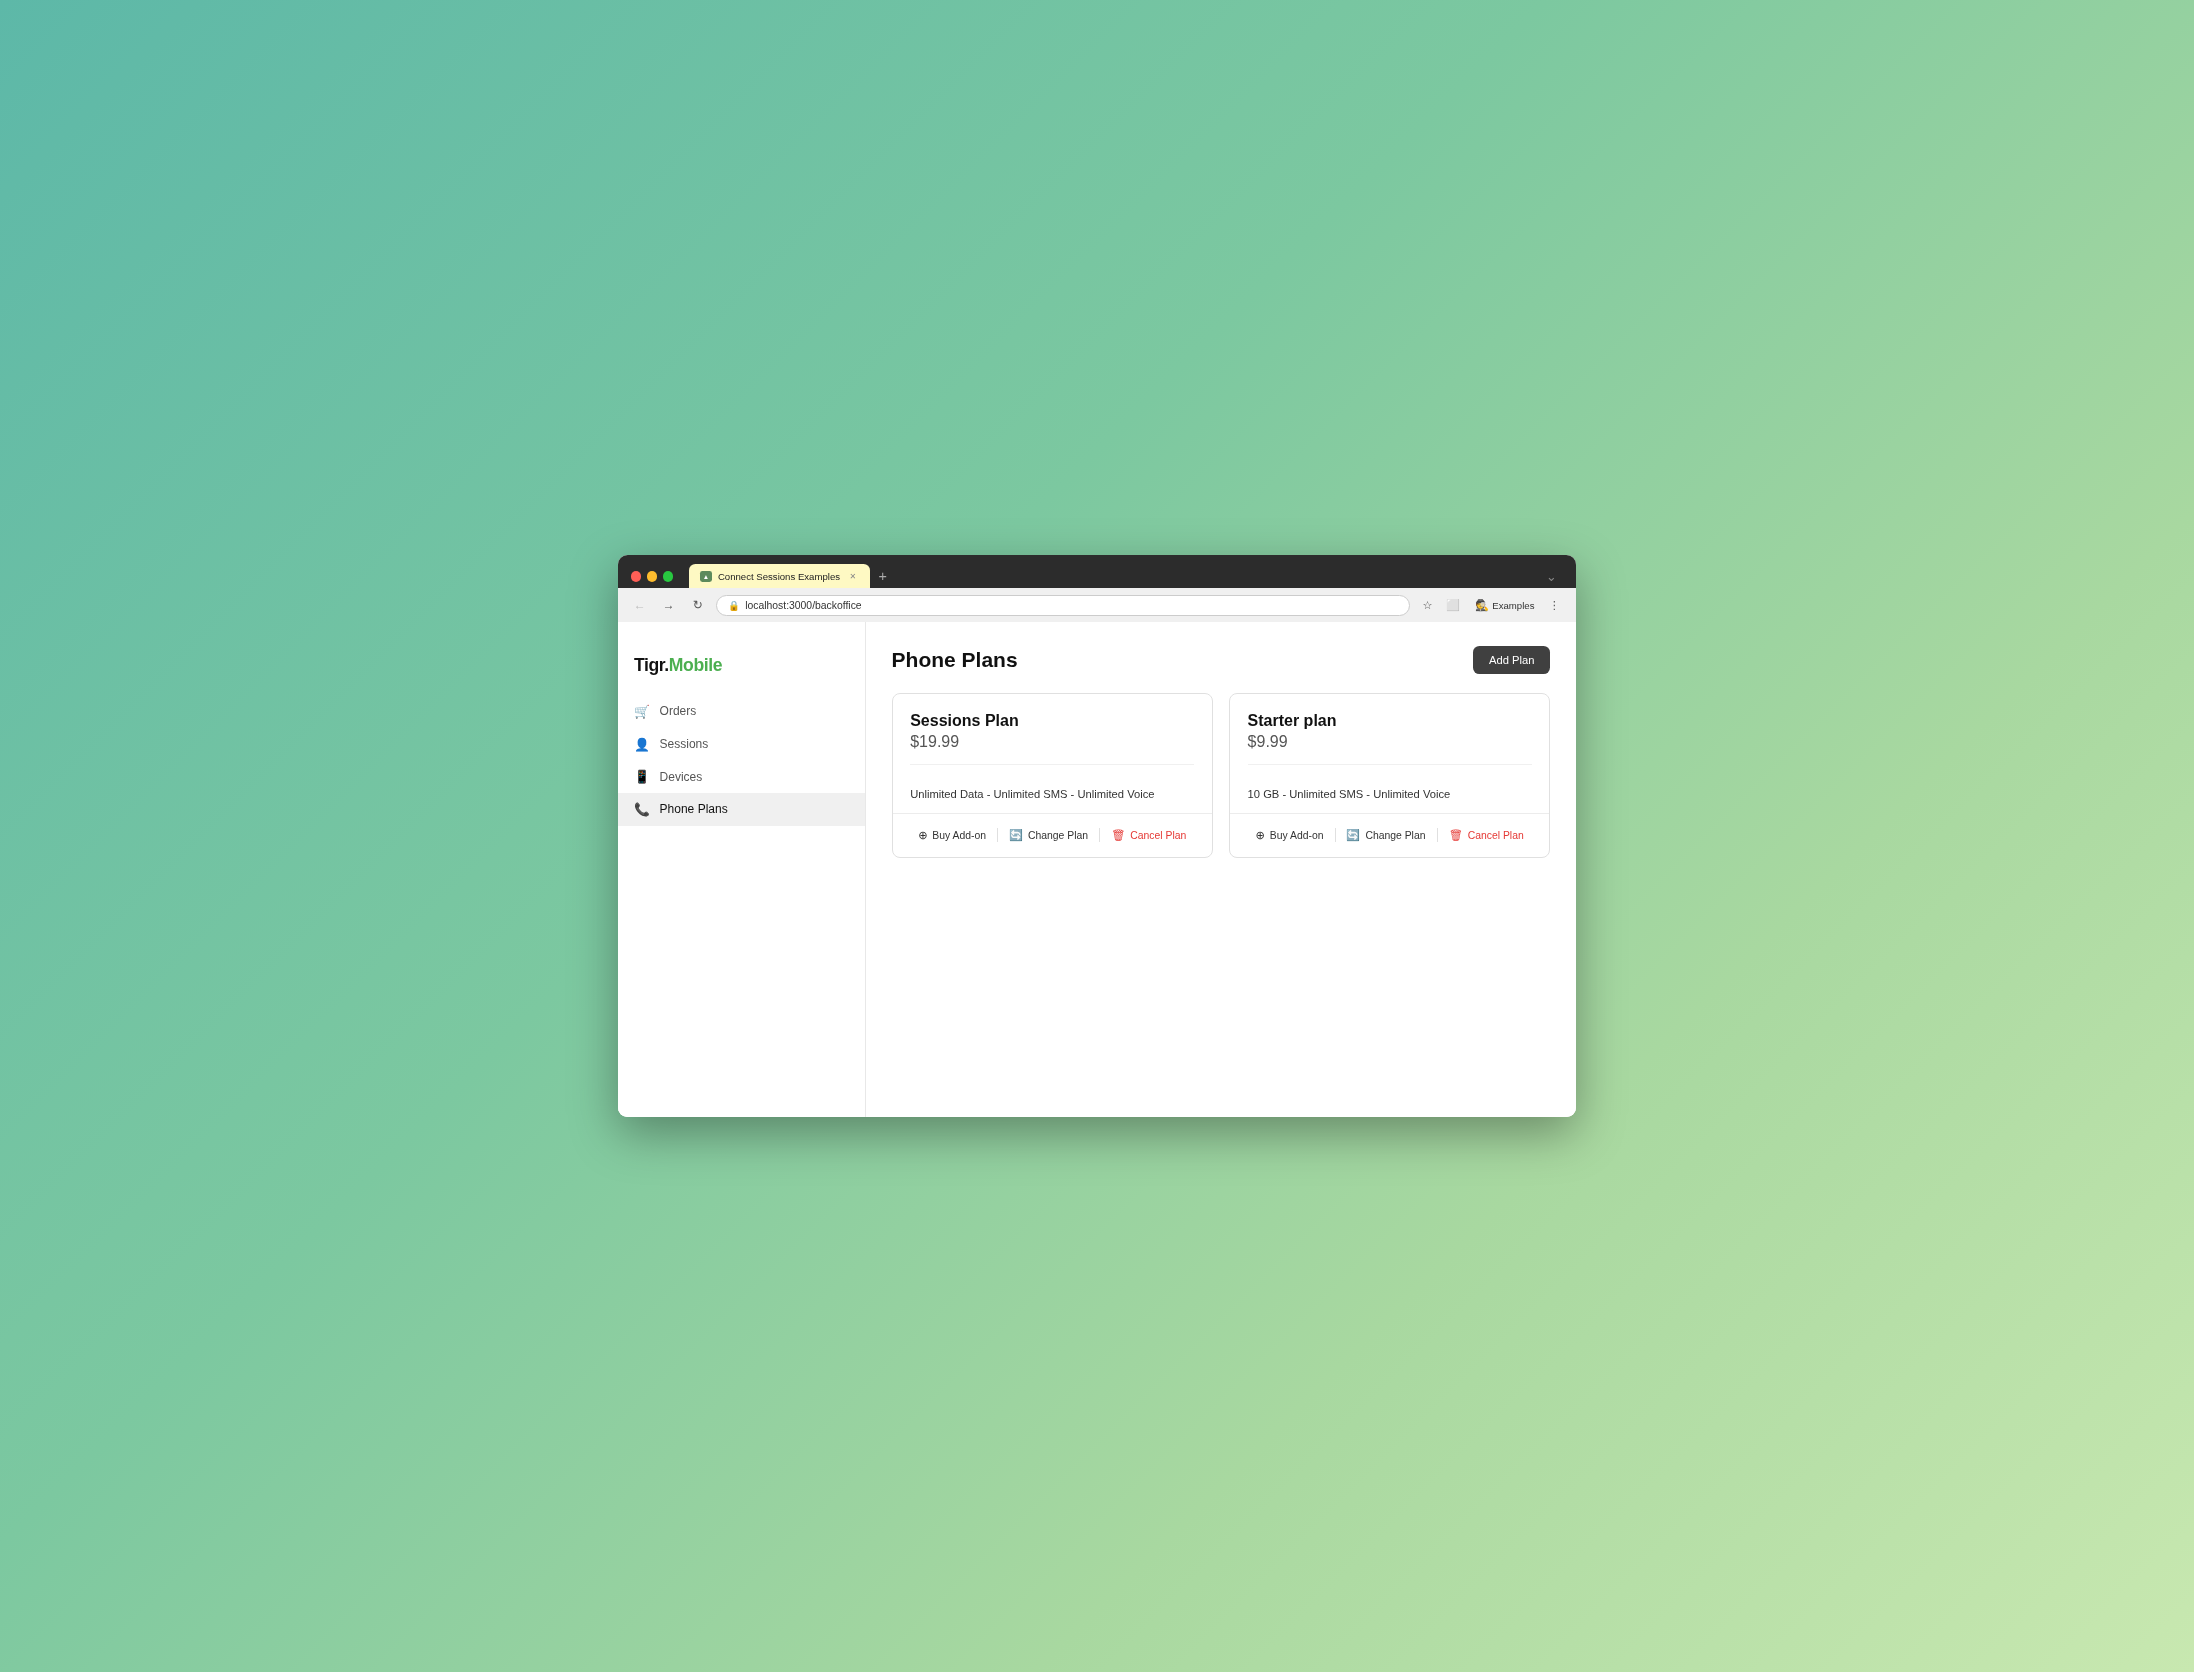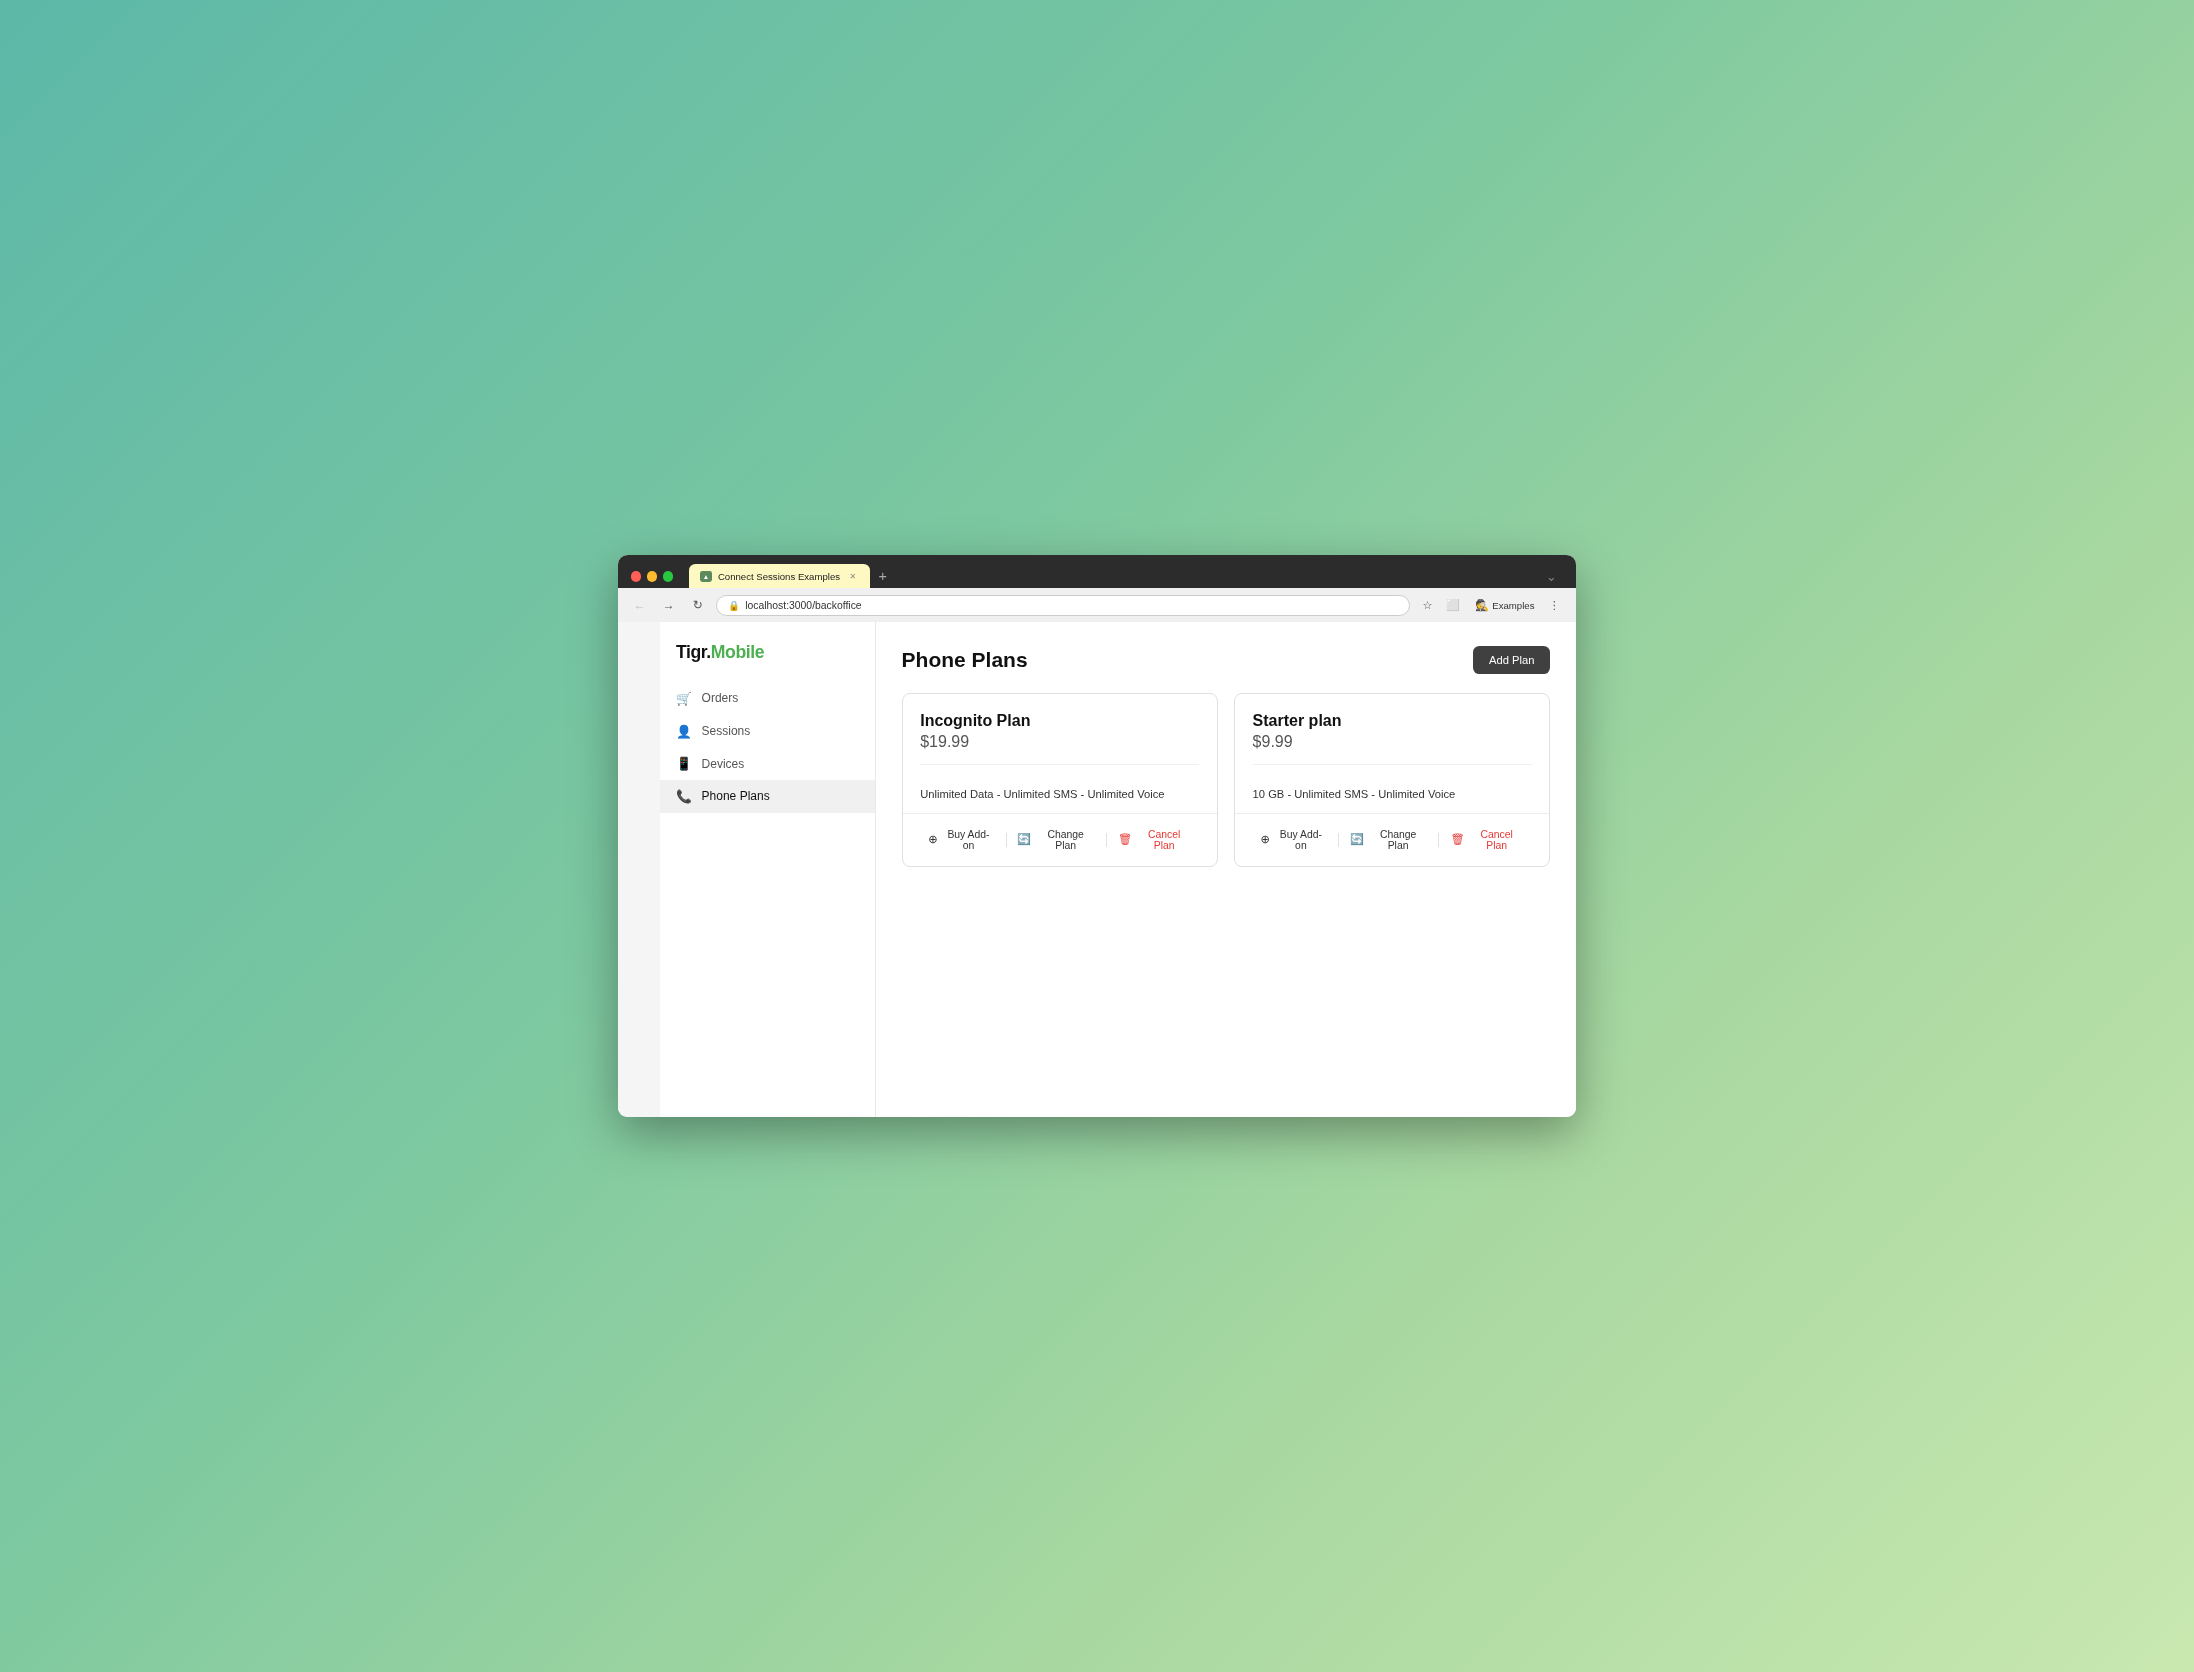--- a/index.html
+++ b/index.html
@@ -180,26 +180,25 @@
 
     
     .app-body {
       display: flex;
       background: #f5f5f5;
       min-height: 495px;
     }
 
     
     .sidebar {
-      width: 216px;
+      width: 248px;
       background: #fff;
       border-right: 0.8px solid #e8e8e8;
-      padding: 20px 0;
+      padding: 33px 0;
       flex-shrink: 0;
-      margin-left: 42px;
     }
 
     .logo {
       padding: 0 16px 19px 16px;
       font-size: 17.6px;
       font-weight: 700;
       color: #111;
       letter-spacing: -0.4px;
     }
 
@@ -444,21 +443,21 @@
     <div class="main-content">
       <div class="page-header">
         <h1 class="page-title">Phone Plans</h1>
         <button class="add-plan-btn">Add Plan</button>
       </div>
 
       <div class="plans-grid">
 
         <div class="plan-card">
           <div class="plan-card-body">
-            <div class="plan-name">Incognito Plan</div>
+            <div class="plan-name">Sessions Plan</div>
             <div class="plan-price">$19.99</div>
             <div class="plan-description">Unlimited Data - Unlimited SMS - Unlimited Voice</div>
           </div>
           <div class="plan-card-actions">
             <button class="plan-action-btn">
               <span class="action-icon">⊕</span>
               <span>Buy Add-on</span>
             </button>
             <div class="action-separator"></div>
             <button class="plan-action-btn">

